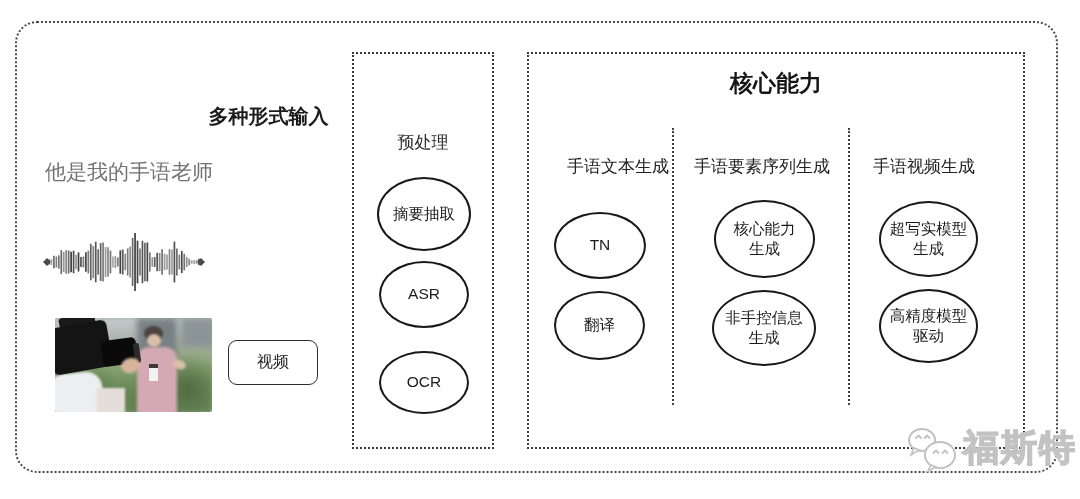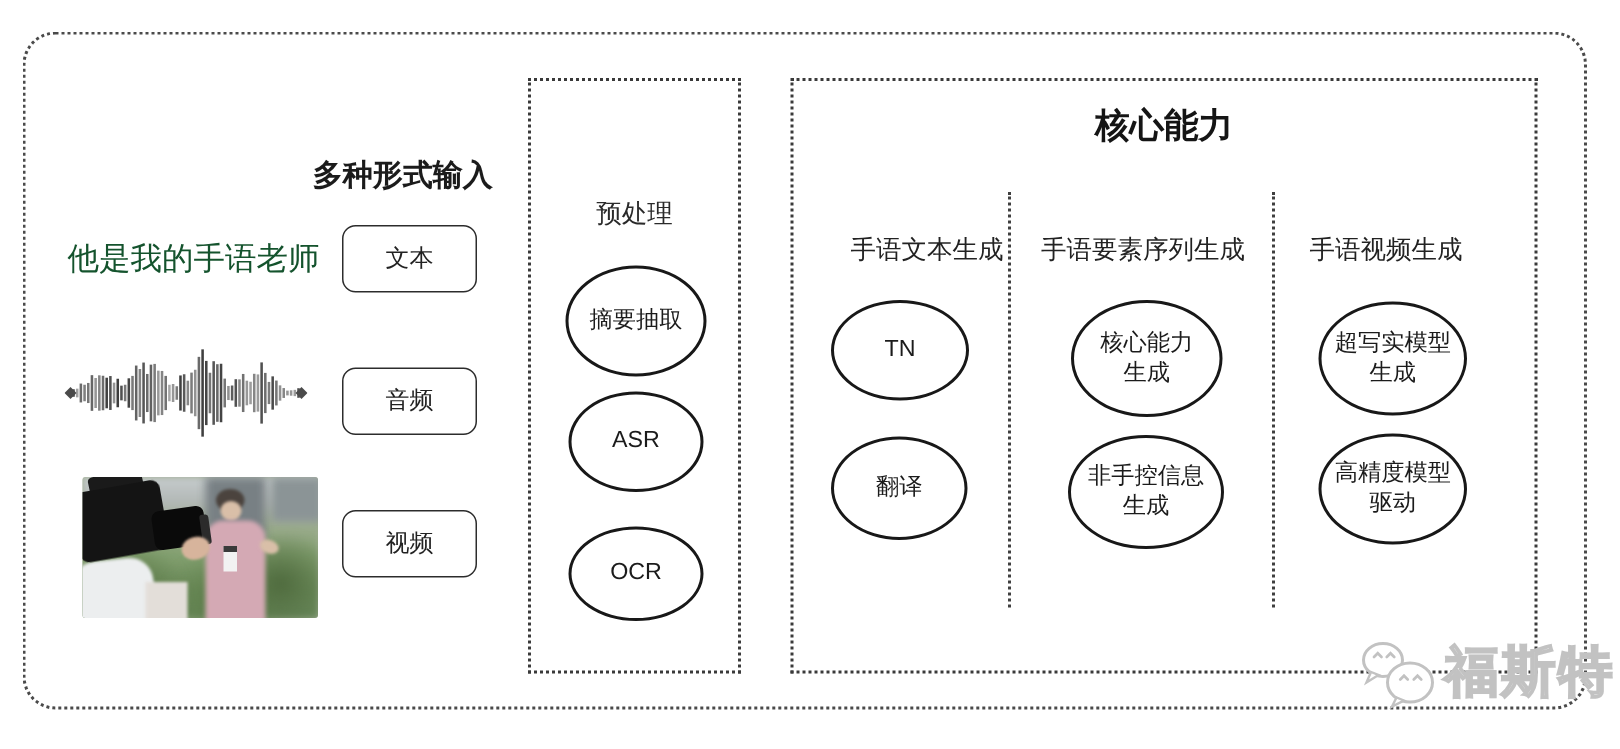--- a/index.html
+++ b/index.html
@@ -7,21 +7,21 @@
     position:relative;width:1080px;height:499px;background:#ffffff;overflow:hidden;
     font-family:"Liberation Sans","DejaVu Sans",sans-serif;color:#1e1e1e;
   }
   .outer-frame{
     position:absolute;left:15px;top:21px;width:1039px;height:448px;
     border:2px dotted #4a4a4a;border-radius:22px;
   }
   
   .input-header{position:absolute;left:196px;top:103px;width:145px;text-align:center;
     font-size:20px;font-weight:bold;color:#1b1b1b;}
-  .sample-text{position:absolute;left:45px;top:158px;width:170px;font-size:21px;color:#14532d;}
+  .sample-text{position:absolute;left:45px;top:158px;width:170px;font-size:21px;color:#737373;}
   .mode-btn{position:absolute;left:228px;width:88px;height:43px;border:1.5px solid #2c2c2c;
     border-radius:9px;background:#fff;display:flex;align-items:center;justify-content:center;
     font-size:16px;color:#222;}
   .btn-text{top:150px;}
   .btn-audio{top:245px;}
   .btn-video{top:340px;}
   .waveform{position:absolute;left:43px;top:226px;filter:blur(.3px);}
   
   .photo{position:absolute;left:55px;top:318px;width:157px;height:94px;overflow:hidden;
     border-radius:2px;background:#9fae92;}
@@ -58,21 +58,21 @@
   .v-divider{position:absolute;top:128px;height:277px;width:0;border-left:2px dotted #3f3f3f;}
   .div-1{left:672px;}
   .div-2{left:848px;}
   
   .node{position:absolute;border:2.6px solid #181818;border-radius:50%;background:#fff;
     display:flex;align-items:center;justify-content:center;text-align:center;
     font-size:15.5px;line-height:1.3;color:#1b1b1b;white-space:pre-line;}
   .n-summary{left:377px;top:177px;width:90px;height:70px;}
   .n-asr{left:379px;top:261px;width:86px;height:63px;}
   .n-ocr{left:379px;top:351px;width:86px;height:59px;}
-  .n-tn{left:554px;top:200px;width:88px;height:63px;}
+  .n-tn{left:554px;top:212px;width:88px;height:63px;}
   .n-trans{left:554px;top:291px;width:87px;height:65px;}
   .n-manual{left:714px;top:200px;width:97px;height:74px;}
   .n-nonmanual{left:712px;top:290px;width:100px;height:72px;}
   .n-hyper{left:879px;top:201px;width:95px;height:72px;}
   .n-precision{left:879px;top:289px;width:95px;height:70px;}
   
   .watermark{position:absolute;left:905px;top:424px;display:flex;align-items:center;gap:4px;text-align:center;}
   .wm-text{font-size:36px;font-weight:bold;letter-spacing:2px;color:#fbfbfb;
     -webkit-text-stroke:1.4px #c2c2c2;text-shadow:0 0 1px #d6d6d6;}
 </style>
@@ -166,22 +166,20 @@
     <div class="ph-hand-r"></div>
     <div class="ph-shoulder"></div>
     <div class="ph-arm"></div>
     <div class="ph-cam-top"></div>
     <div class="ph-cam-body"></div>
     <div class="ph-lens"></div>
     <div class="ph-lens-ring"></div>
     <div class="ph-hand"></div>
   </div>
 
-  <div class="mode-btn btn-text">文本</div>
-  <div class="mode-btn btn-audio">音频</div>
   <div class="mode-btn btn-video">视频</div>
 
   <div class="scene-box">
     <div class="scene-subtitle">预处理</div>
   </div>
   <div class="node n-summary">摘要抽取</div>
   <div class="node n-asr">ASR</div>
   <div class="node n-ocr">OCR</div>
 
   <div class="core-box">

